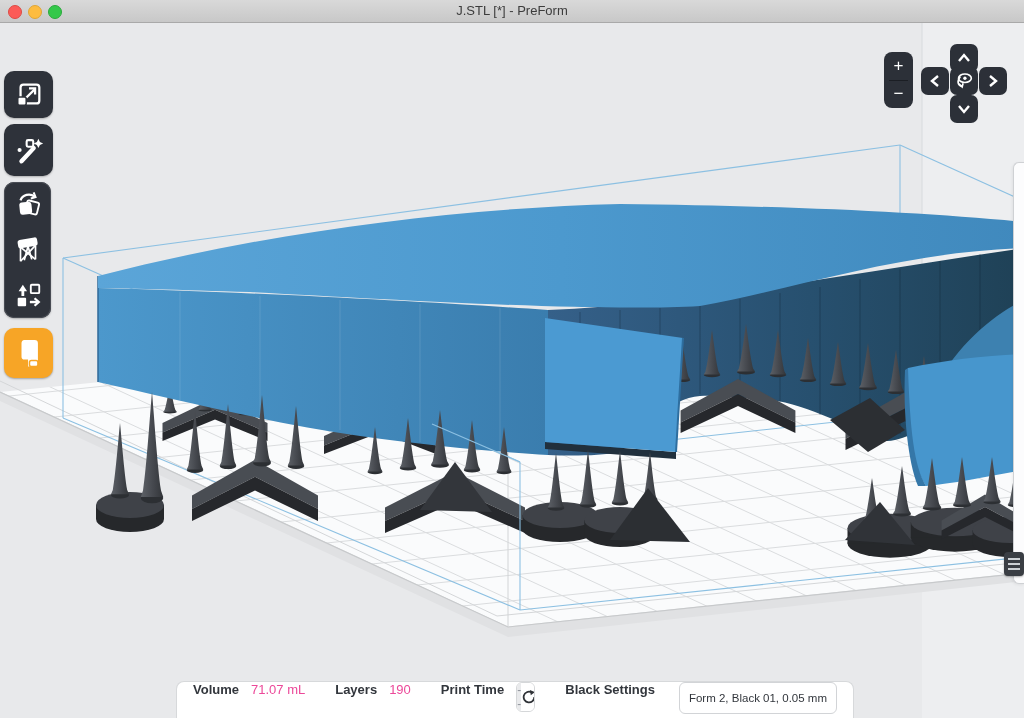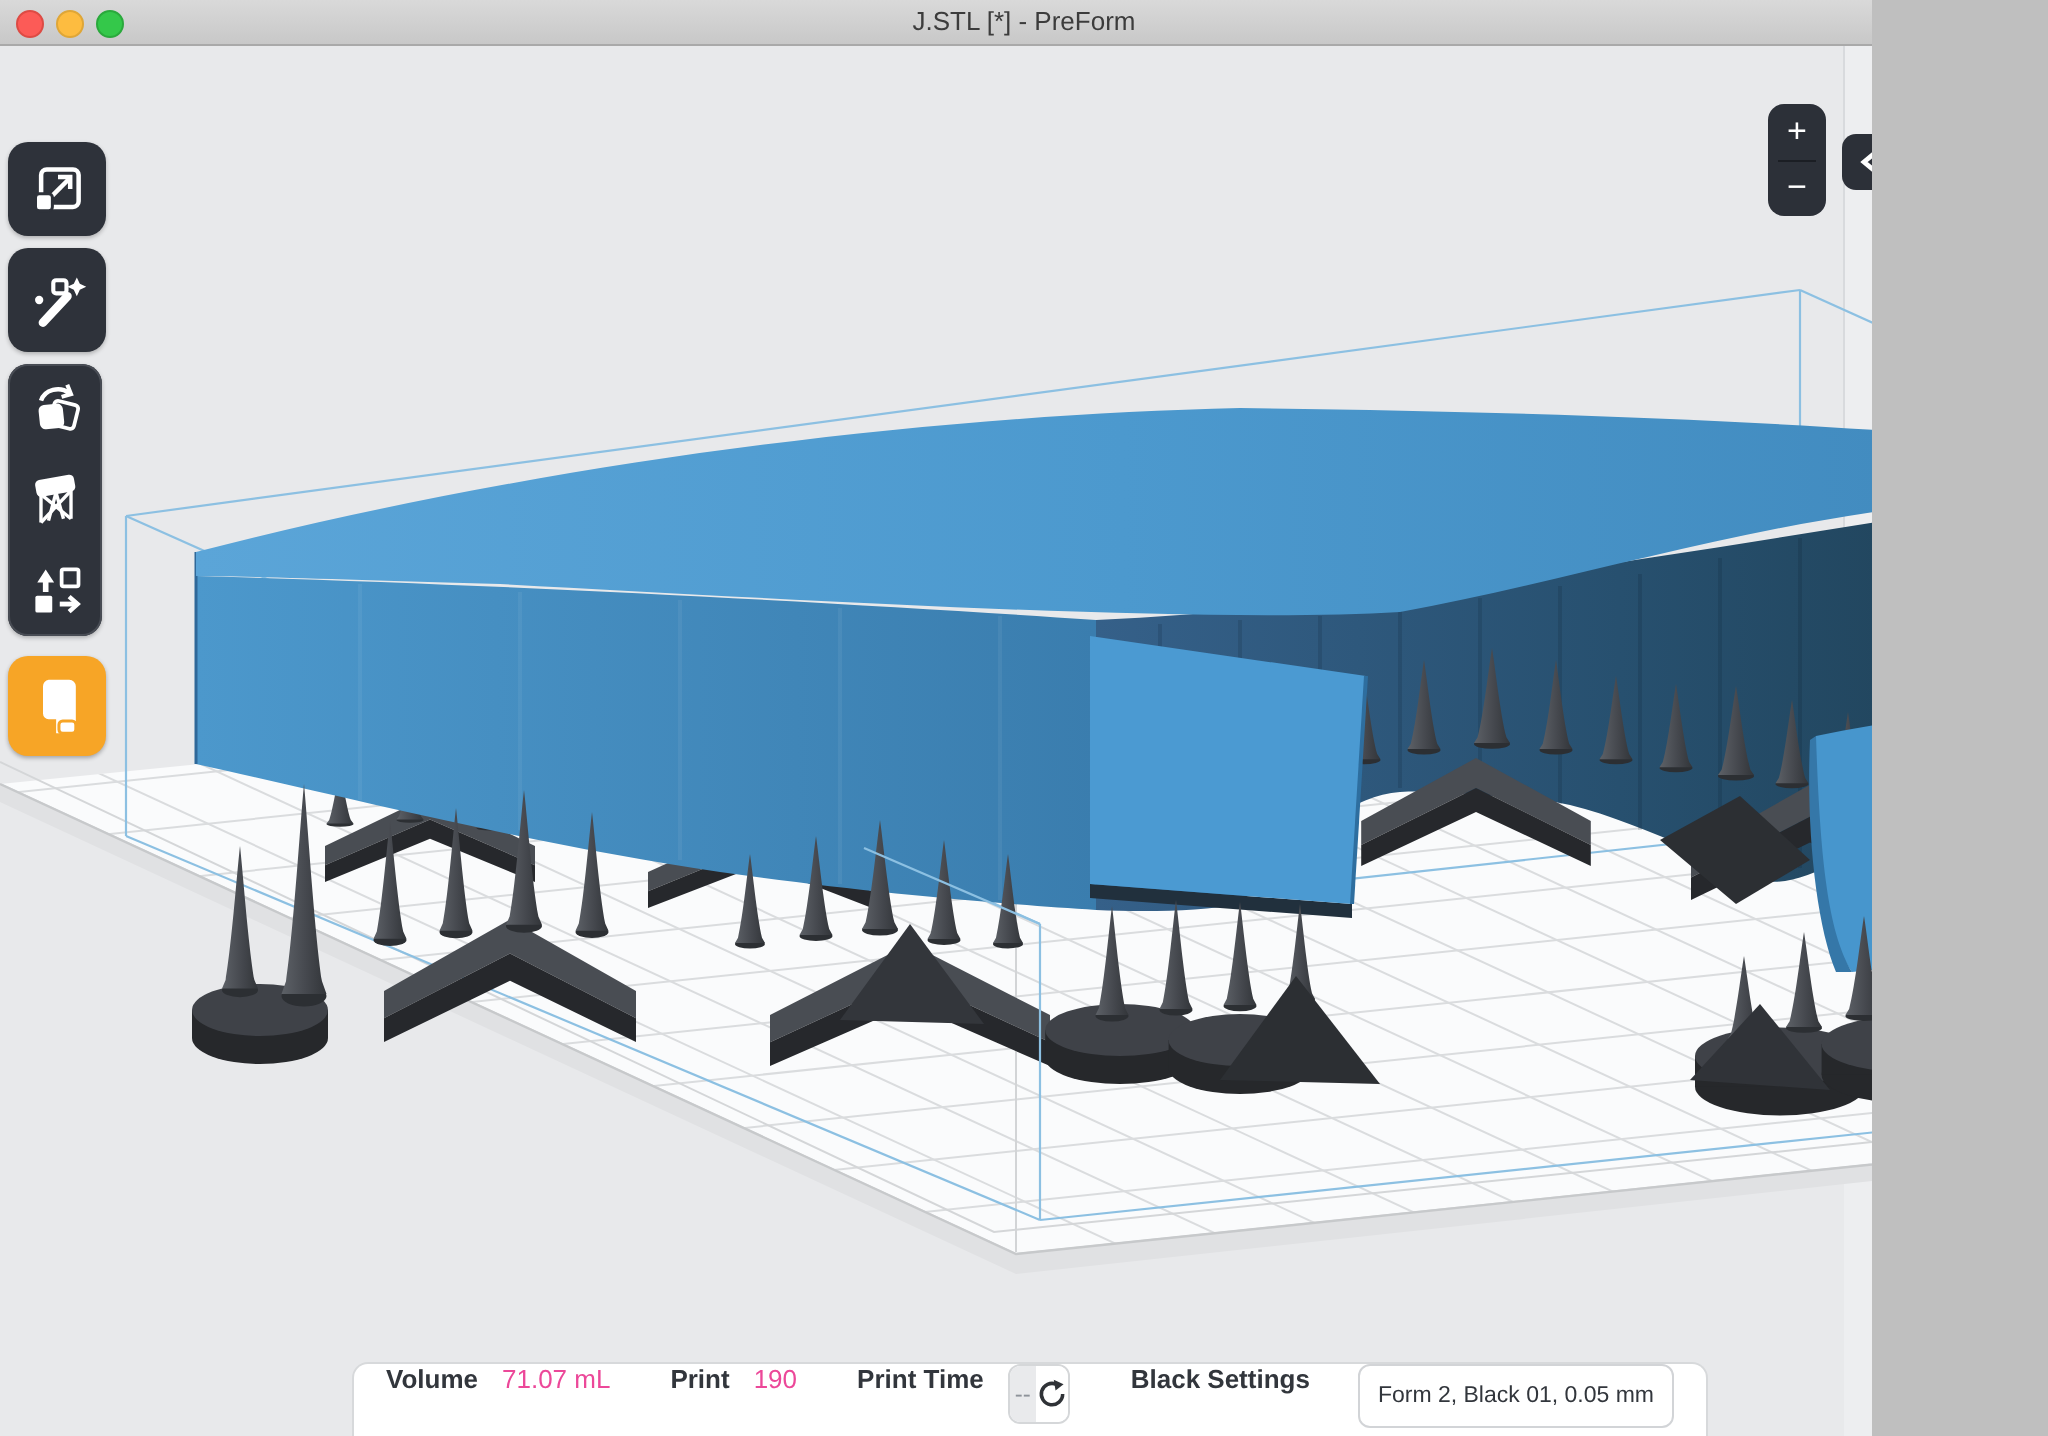--- a/index.html
+++ b/index.html
@@ -1,16 +1,16 @@
 <!DOCTYPE html>
 <html><head>
 <meta charset="utf-8">
 <style>
   html,body{margin:0;padding:0;background:#bfbfbf;}
-  #app{position:relative;width:936px;height:718px;overflow:hidden;font-family:"Liberation Sans",sans-serif;background:#e8e9eb;}
+  #app{position:relative;width:1024px;height:718px;overflow:hidden;font-family:"Liberation Sans",sans-serif;background:#e8e9eb;}
   
   #titlebar{position:absolute;left:0;top:0;width:1024px;height:22px;
     background:linear-gradient(#d9d9d9,#c8c8c8);border-bottom:1px solid #a9a9a9;}
   #title{position:absolute;left:0;right:0;top:3px;text-align:center;font-size:13px;color:#3c3c3c;}
   .tl{position:absolute;top:5px;width:12px;height:12px;border-radius:50%;}
   #tl-close{left:8px;background:#fc5b57;border:0.5px solid #dd4b44;}
   #tl-min{left:28px;background:#fdbc40;border:0.5px solid #dfa637;}
   #tl-max{left:48px;background:#34c84a;border:0.5px solid #2aa93c;}
   
   #scene{position:absolute;left:0;top:22px;}
@@ -460,21 +460,21 @@
   <div id="sliver"></div>
   <div id="panel-toggle">
     <i></i>
       <i></i>
       <i></i>
   </div>
 
   <div id="statusbar">
     <span class="slabel">Volume</span>
     <span class="svalue">71.07 mL</span>
-    <span class="slabel gap">Print</span>
+    <span class="slabel gap">Layers</span>
     <span class="svalue">190</span>
     <span class="slabel gap">Print Time</span>
     <div id="timebox">
       <div id="timeval">--</div>
       <div id="refresh">
         <svg width="16" height="16" viewBox="0 0 18 18">
           <path d="M15,9 A6,6 0 1 1 11.5,3.6" fill="none" stroke="#2f3237" stroke-width="2"></path>
           <polygon points="10,1 15.5,3.5 11,7" fill="#2f3237"></polygon>
         </svg>
       </div>

